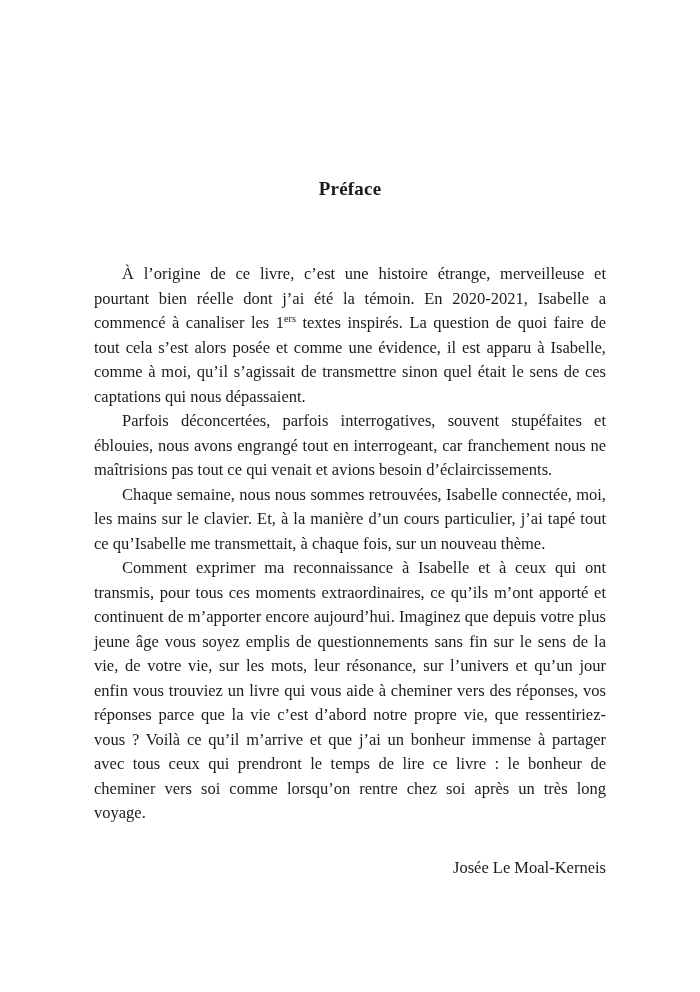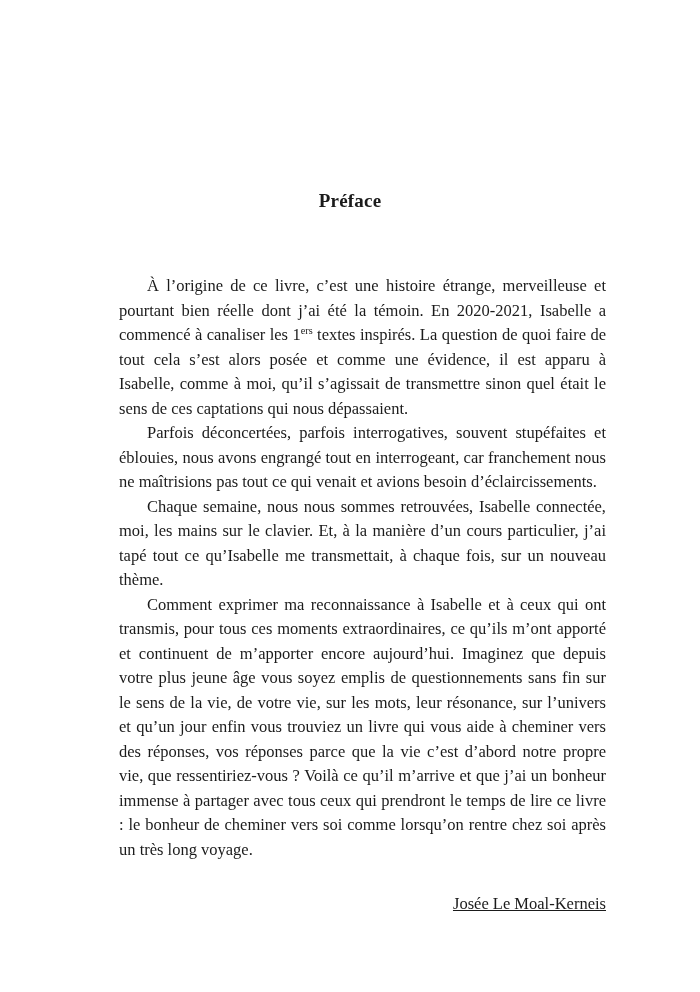--- a/index.html
+++ b/index.html
@@ -13,49 +13,47 @@
     height: 992px;
     margin: 0 auto;
     background: #ffffff;
     box-sizing: border-box;
     padding: 0 94px;
     font-family: "Liberation Serif", "DejaVu Serif", serif;
     color: #1b1b1b;
     overflow: hidden;
   }
   .title {
-    margin: 16px;
+    margin: 4px;
     padding-top: 174px;
     font-size: 19px;
     font-weight: bold;
     text-align: center;
     letter-spacing: 0.2px;
   }
   .body-text {
     margin-top: 62px;
     font-size: 16.5px;
     line-height: 24.5px;
     text-align: justify;
-    margin-left: 25px;
   }
   .body-text p {
     margin: 0;
     text-indent: 28px;
   }
   .body-text sup {
     font-size: 0.62em;
     line-height: 0;
     vertical-align: super;
   }
   .signature {
     margin-top: 30px;
     font-size: 16.5px;
     line-height: 24.5px;
     text-align: right;
-    text-decoration: underline;
   }
 </style>
 </head>
 <body>
 
 <div class="page">
 
   <h1 class="title">Préface</h1>
 
   <div class="body-text">

